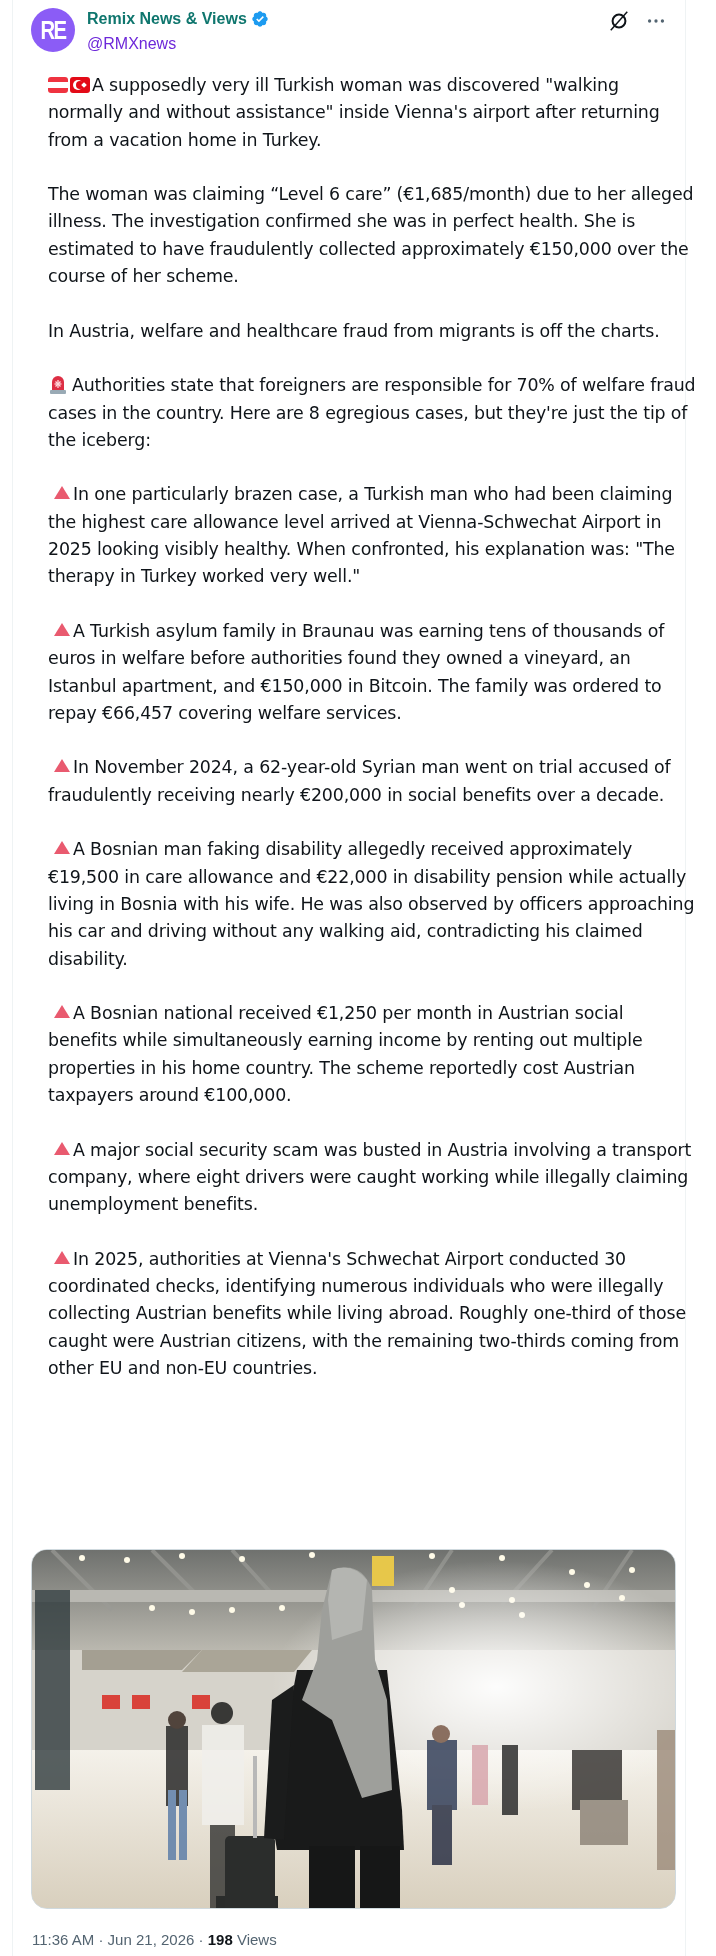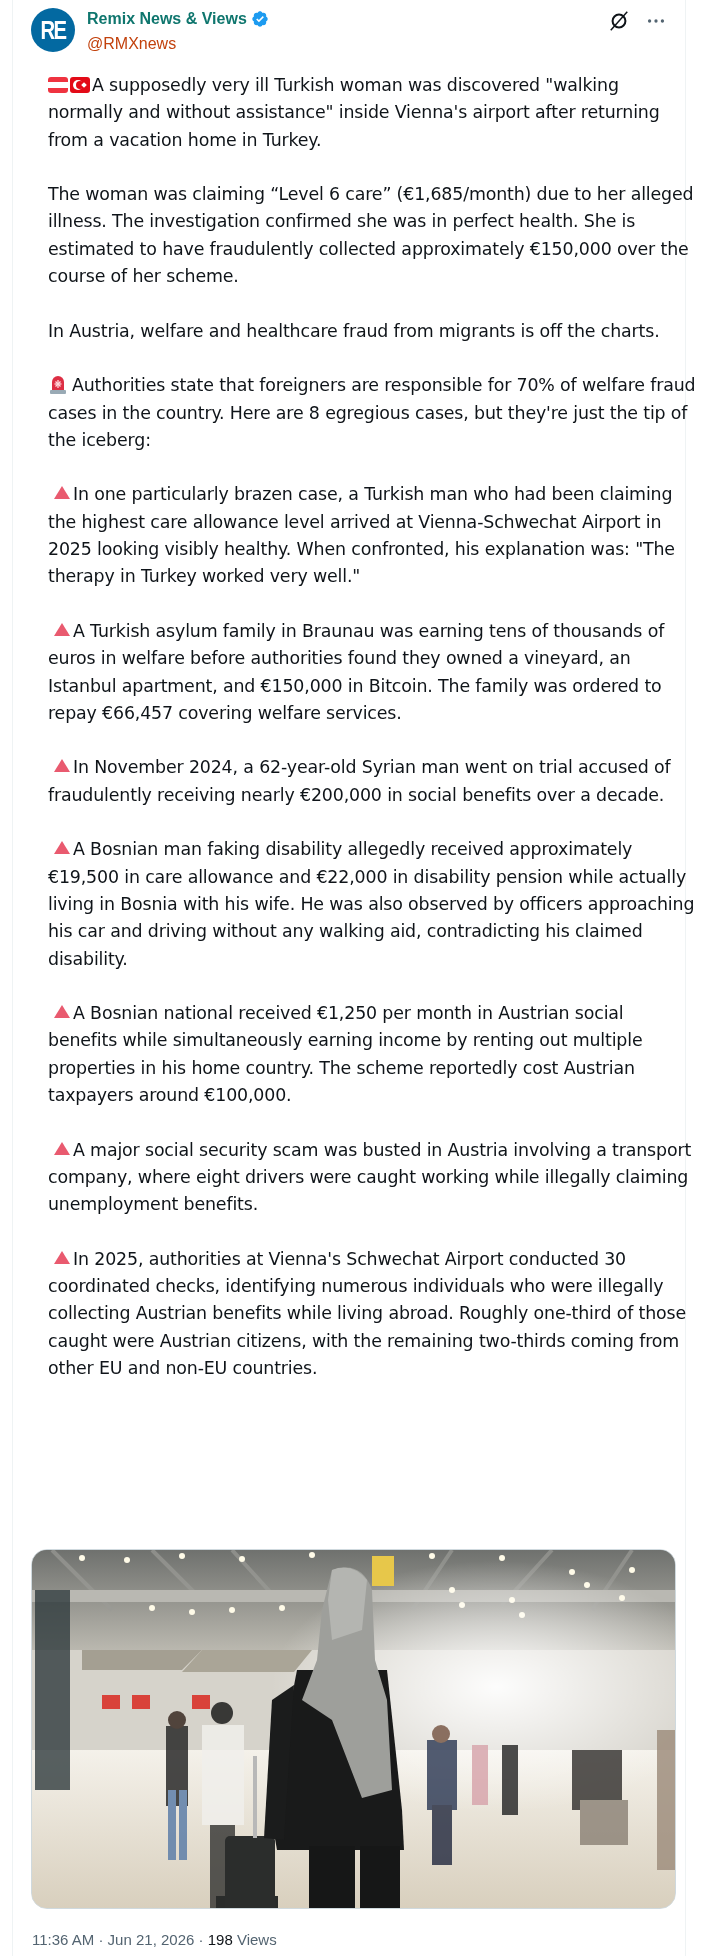--- a/index.html
+++ b/index.html
@@ -1,47 +1,47 @@
 <!DOCTYPE html>
 <html><head>
 <meta charset="utf-8">
 <style>
   html, body { margin: 0; padding: 0; background: #ffffff; }
   body { width: 716px; height: 1956px; position: relative; overflow: hidden;
          font-family: "Liberation Sans", "DejaVu Sans", sans-serif; color: #0f1419; }
   .card { position: absolute; left: 12px; top: -1px; width: 674px; height: 1960px;
           border-left: 1px solid #eff3f4; border-right: 1px solid #eff3f4; box-sizing: border-box; }
   .avatar { position: absolute; left: 31px; top: 8px; width: 44px; height: 44px; border-radius: 50%;
-            background: #0369a1; display: flex; align-items: center; justify-content: center; }
+            background: #8b5cf6; display: flex; align-items: center; justify-content: center; }
   .avatar span { color: #ffffff; font-family: "Liberation Sans", sans-serif; font-weight: 700;
                  font-size: 26px; letter-spacing: -2px; transform: scaleX(0.78); display: inline-block; }
   .name-row { position: absolute; left: 87px; top: 10px; display: flex; align-items: center; gap: 4px; }
   .name { font-weight: 700; font-size: 16px; color: #0f766e; }
   .badge { width: 18px; height: 18px; }
-  .handle { position: absolute; left: 87px; top: 35px; font-size: 16px; color: #c2410c; }
+  .handle { position: absolute; left: 87px; top: 35px; font-size: 16px; color: #6d28d9; }
   .grok-icon { position: absolute; left: 608px; top: 10px; width: 22px; height: 22px; cursor: pointer; }
   .more-icon { position: absolute; left: 645px; top: 10px; width: 22px; height: 22px; cursor: pointer; }
   .body { position: absolute; left: 48px; top: 72px; width: 648px; font-family: "DejaVu Sans", sans-serif;
           font-size: 17.4px; line-height: 27.3px; color: #0f1419; letter-spacing: -0.15px; }
   .body p { margin: 0 0 27.3px 0; }
   .body p.extra { margin-top: 9px; }
   .flag { display: inline-block; width: 20px; height: 16px; border-radius: 3px; vertical-align: -2px; margin-right: 2px; overflow: hidden; position: relative; }
   .flag-at { background: linear-gradient(#ef3340 0 33%, #ffffff 33% 66%, #ef3340 66%); }
   .flag-tr { background: #e30a17; }
   .flag-tr::before { content: ""; position: absolute; left: 3px; top: 3px; width: 10px; height: 10px; border-radius: 50%; background: #fff; }
   .flag-tr::after { content: ""; position: absolute; left: 5.5px; top: 4px; width: 8px; height: 8px; border-radius: 50%; background: #e30a17; }
   .flag-tr i { position: absolute; left: 12px; top: 5.5px; width: 4px; height: 4px; background: #fff; transform: rotate(45deg); z-index: 2; }
   .siren { display: inline-block; width: 20px; height: 18px; vertical-align: -3px; margin-right: 4px; }
   .tri { display: inline-block; width: 0; height: 0; border-left: 8px solid transparent; border-right: 8px solid transparent;
          border-bottom: 13px solid #e95a6f; margin: 0 3px 0 6px; vertical-align: 1px; }
   .photo { position: absolute; left: 31px; top: 1549px; width: 645px; height: 360px; border-radius: 16px; overflow: hidden;
            border: 1px solid #cfd9de; box-sizing: border-box;
            background: linear-gradient(180deg, #8e8f8c 0%, #b8b6ad 18%, #d9d6cc 33%, #ece9e0 50%, #e7e1d3 70%, #dcd3c0 100%); }
   .meta { position: absolute; left: 32px; top: 1931px; font-size: 15px; color: #536471; }
-  .meta b { color: #0f1419; font-weight: 400; }
+  .meta b { color: #0f1419; font-weight: 700; }
 </style>
 </head>
 <body>
 
 <div class="card"></div>
 
 <div class="avatar">
   <span>RE</span>
 </div>
 

